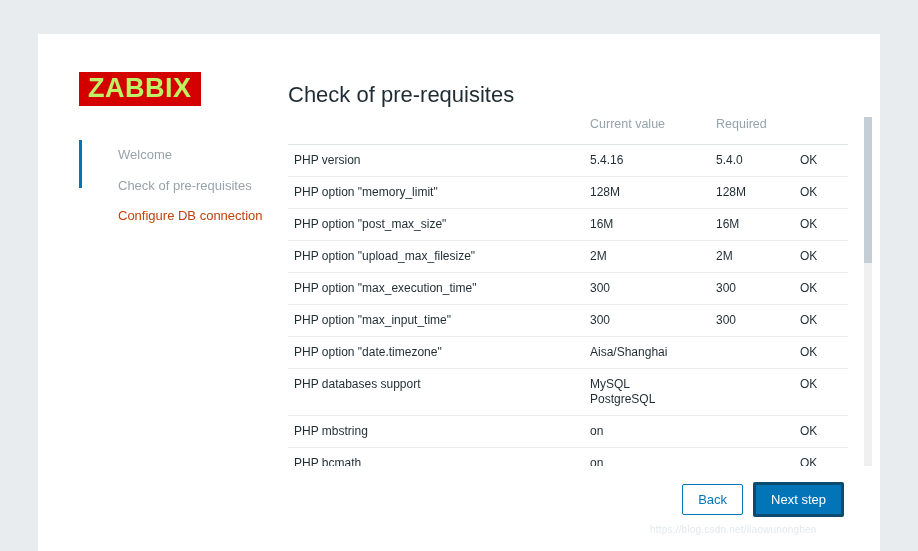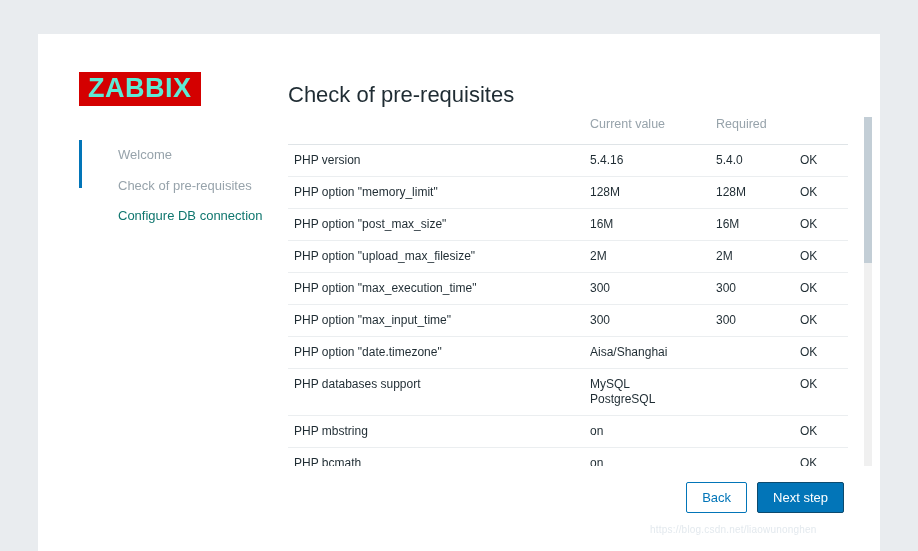--- a/index.html
+++ b/index.html
@@ -36,21 +36,21 @@
   }
   #logo {
     position: absolute;
     left: 41px;
     top: 38px;
     background: #d40000;
     padding: 3px 9px 4px 9px;
     display: inline-block;
   }
   #logo-text {
-    color: #5eead4;
+    color: #bef264;
     font-size: 27px;
     font-weight: bold;
     letter-spacing: 0.5px;
     line-height: 1;
     font-family: "Liberation Sans", sans-serif;
   }
   #step-list {
     position: absolute;
     left: 41px;
     top: 106px;
@@ -61,21 +61,21 @@
     left: 0px;
     top: 0px;
     width: 3px;
     height: 48px;
     background: #0275b8;
   }
   .step-item {
     font-size: 13px;
     line-height: 30.5px;
     height: 30.5px;
-    color: #0f766e;
+    color: #c2410c;
     padding-left: 39px;
     white-space: nowrap;
     cursor: pointer;
   }
   .step-item.done {
     color: #97a3ab;
   }
 
   
   #main {
@@ -175,21 +175,21 @@
     border-radius: 2px;
     white-space: nowrap;
   }
   #back-button {
     background: #ffffff;
     border: 1px solid #0275b8;
     color: #0275b8;
   }
   #next-step-button {
     background: #0275b8;
-    border: 1px solid #0c4a6e;
+    border: 3px solid #0c4a6e;
     color: #ffffff;
   }
 
   
   #watermark {
     position: absolute;
     left: 650px;
     top: 524px;
     font-size: 10px;
     color: #e3e9ee;

